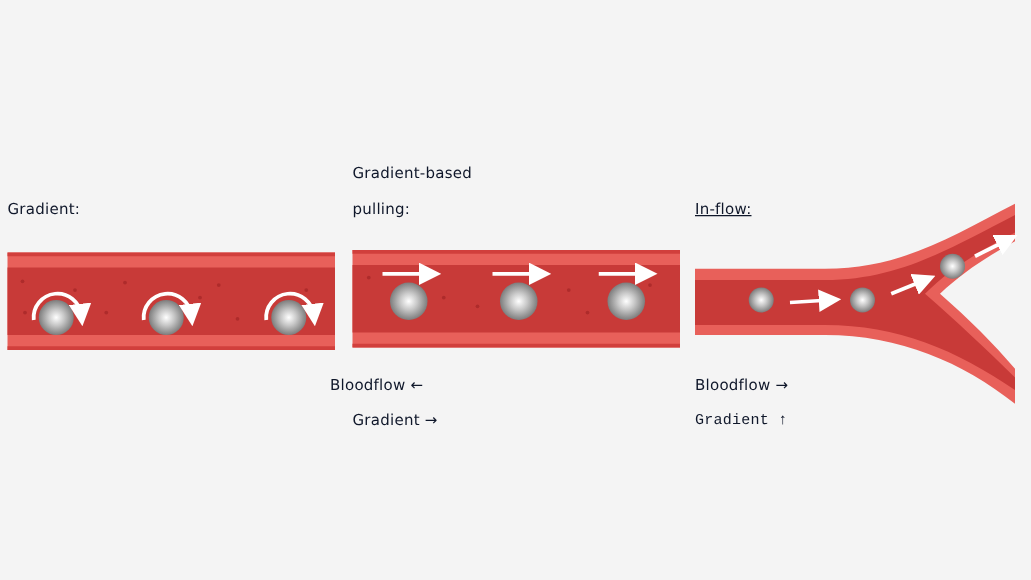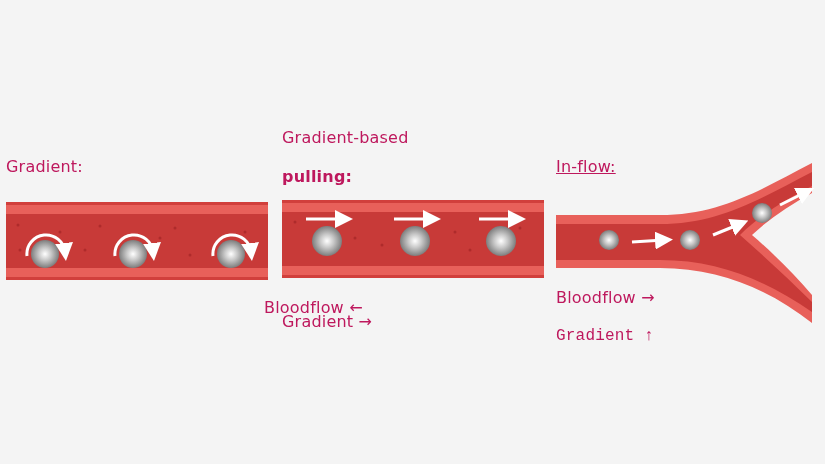--- a/index.html
+++ b/index.html
@@ -1,17 +1,17 @@
 <!DOCTYPE html>
 <html><head>
 <meta charset="utf-8">
 <style>
   html,body{margin:0;padding:0;}
   body{width:825px;height:464px;background:#f4f4f4;position:relative;overflow:hidden;font-family:"DejaVu Sans","Liberation Sans",sans-serif;}
-  .lbl{position:absolute;color:#be185d;font-size:16px;line-height:28px;letter-spacing:0.2px;}
+  .lbl{position:absolute;color:#0f172a;font-size:12px;line-height:28px;letter-spacing:0.2px;}
   svg{position:absolute;left:0;top:0;}
 </style>
 </head>
 <body>
 
 <svg width="825" height="464" viewBox="0 0 825 464">
   <defs>
     <radialGradient id="ball" cx="50%" cy="50%" r="50%">
       <stop offset="0%" stop-color="#ffffff"></stop>
       <stop offset="45%" stop-color="#c8c8c8"></stop>
@@ -81,31 +81,31 @@
     <circle cx="762" cy="213" r="10" fill="url(#ball)"></circle>
     <line x1="632" y1="242" x2="664" y2="240" stroke="#fff" stroke-width="3" marker-end="url(#ah)"></line>
     <line x1="713" y1="235" x2="740" y2="224" stroke="#fff" stroke-width="3" marker-end="url(#ah)"></line>
     <line x1="780" y1="205" x2="806" y2="192" stroke="#fff" stroke-width="3" marker-end="url(#ah)"></line>
   </g>
 </svg>
 
 <div class="lbl" style="left:6px;top:153px;">Gradient:</div>
 
 <div class="lbl" style="left:282px;top:124px;">Gradient-based</div>
-<div class="lbl" style="left:282px;top:163px;font-weight:bold;">pulling:</div>
+<div class="lbl" style="left:282px;top:153px;">pulling:</div>
 <div class="lbl" style="left:264px;top:294px;">
   <span>Bloodflow</span>
   <span>←</span>
 </div>
-<div class="lbl" style="left:282px;top:308px;">
+<div class="lbl" style="left:282px;top:322px;">
   <span>Gradient</span>
   <span>→</span>
 </div>
 
 <div class="lbl" style="left:556px;top:153px;text-decoration:underline;">In-flow:</div>
-<div class="lbl" style="left:556px;top:284px;">
+<div class="lbl" style="left:556px;top:294px;">
   <span>Bloodflow</span>
   <span>→</span>
 </div>
 <div class="lbl" style="left:556px;top:322px;font-family:Liberation Mono, monospace;">
   <span>Gradient</span>
   <span>↑</span>
 </div>
 
 </body></html>

